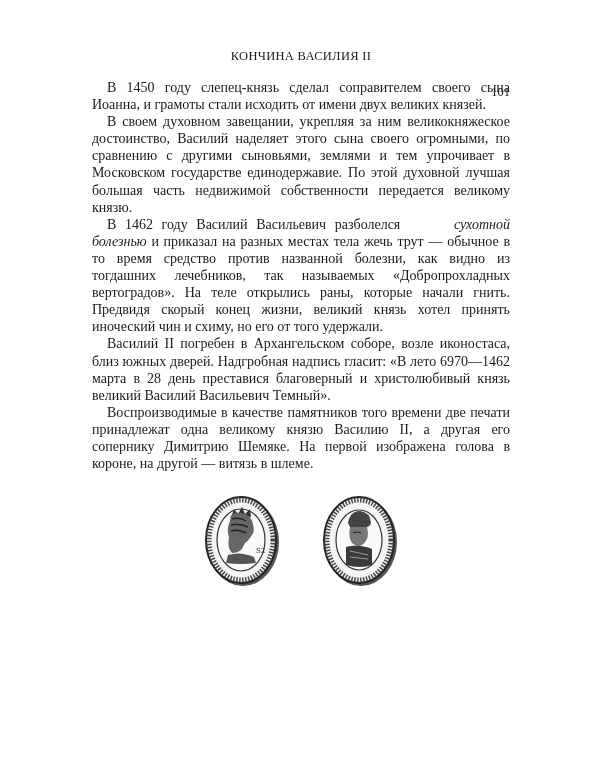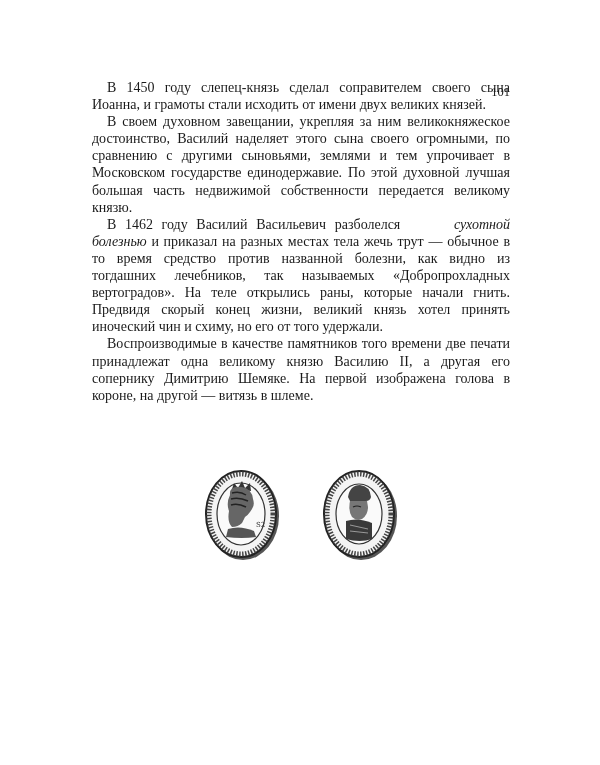--- a/index.html
+++ b/index.html
@@ -8,36 +8,38 @@
   .header { position: absolute; top: 49px; left: 92px; width: 418px; height: 18px; }
   .running-title { position: absolute; left: 0; right: 0; text-align: center;
                    font-size: 12.5px; letter-spacing: 0.3px; }
   .page-number { position: absolute; right: 0; top: 0; font-size: 12.5px; margin-top: 36px; }
   .body-text { position: absolute; top: 79px; left: 92px; width: 418px;
                font-size: 14px; line-height: 17.1px; text-align: justify;
                hyphens: manual; }
   .body-text p { margin: 0; text-indent: 15px; }
   .body-text p.cont { text-indent: 0; }
   .body-text em { font-style: italic; margin-left: 45px; }
-  .seals { position: absolute; top: 467px; left: 200px; width: 200px; height: 100px; }
+  .seals { position: absolute; top: 493px; left: 200px; width: 200px; height: 100px; }
   .seal { position: absolute; top: 0; }
   .seal-left { left: 2px; }
   .seal-right { left: 120px; }
 </style>
 </head>
 <body>
 
 <div class="header">
+  <div class="running-title">КОНЧИНА ВАСИЛИЯ II</div>
   <div class="page-number">101</div>
 </div>
 
 <div class="body-text">
   <p><span>В 1450 году слепец-князь сделал соправителем своего сына Иоанна, и грамоты стали исходить от имени двух великих князей.</span></p>
   <p><span>В своем духовном завещании, укрепляя за ним великокняжеское достоинство, Василий наделяет этого сына своего огромными, по сравнению с другими сыновьями, землями и тем упрочивает в Московском государстве единодержавие. По этой духовной лучшая большая часть недвижимой собственности передается великому князю.</span></p>
   <p><span>В 1462 году Василий Васильевич разболелся </span><em>сухотной болезнью</em><span> и приказал на разных местах тела жечь трут — обычное в то время средство против названной болезни, как видно из тогдашних лечебников, так называемых «Добропрохладных вертоградов». На теле открылись раны, которые начали гнить. Предвидя скорый конец жизни, великий князь хотел принять иноческий чин и схиму, но его от того удержали.</span></p>
+  <p><span>Василий II погребен в Архангельском соборе, возле иконостаса, близ южных дверей. Надгробная надпись гласит: «В лето 6970—1462 марта в 28 день преставися благоверный и христолюбивый князь великий Василий Васильевич Темный».</span></p>
   <p><span>Воспроизводимые в качестве памятников того времени две печати принадлежат одна великому князю Василию II, а другая его сопернику Димитрию Шемяке. На первой изображена голова в короне, на другой — витязь в шлеме.</span></p>
 </div>
 
 <div class="seals">
 
   <svg class="seal seal-left" width="80" height="96" viewBox="0 0 80 96">
     <ellipse cx="41" cy="49" rx="36" ry="44" fill="#555"></ellipse>
     <ellipse cx="39" cy="47" rx="35" ry="43" fill="#f4f4f4" stroke="#222" stroke-width="2"></ellipse>
     <ellipse cx="39" cy="47" rx="32" ry="40" fill="none" stroke="#444" stroke-width="5" stroke-dasharray="1.5 1.5"></ellipse>
     <ellipse cx="39" cy="47" rx="24" ry="31" fill="#fafafa" stroke="#333" stroke-width="1.2"></ellipse>

